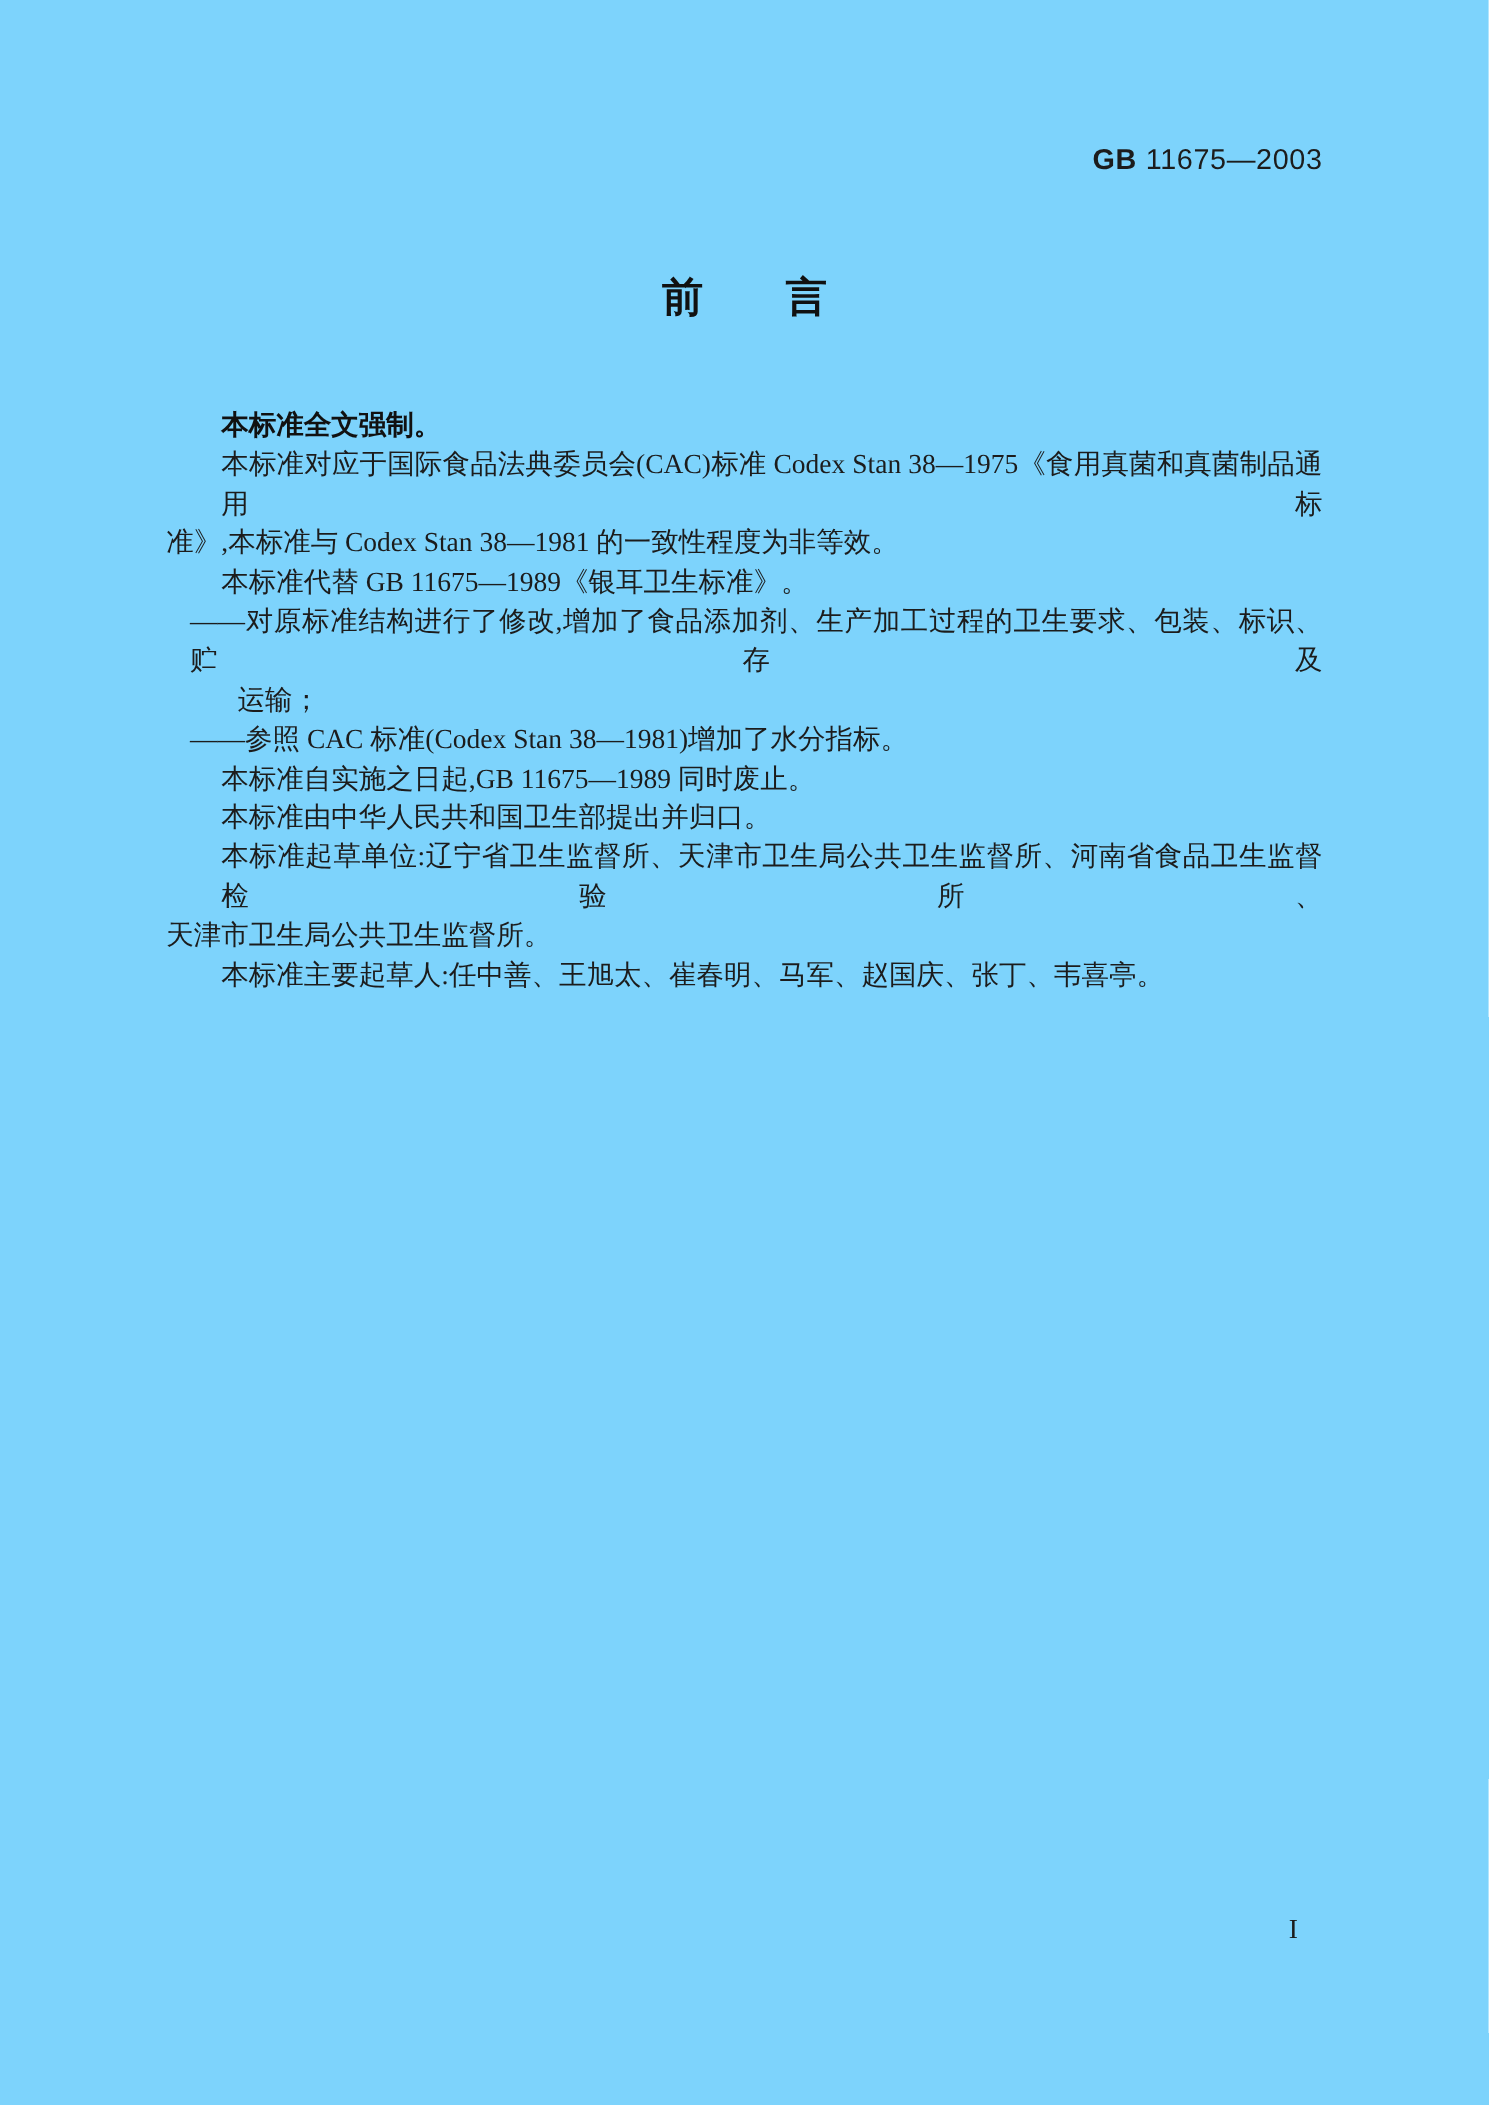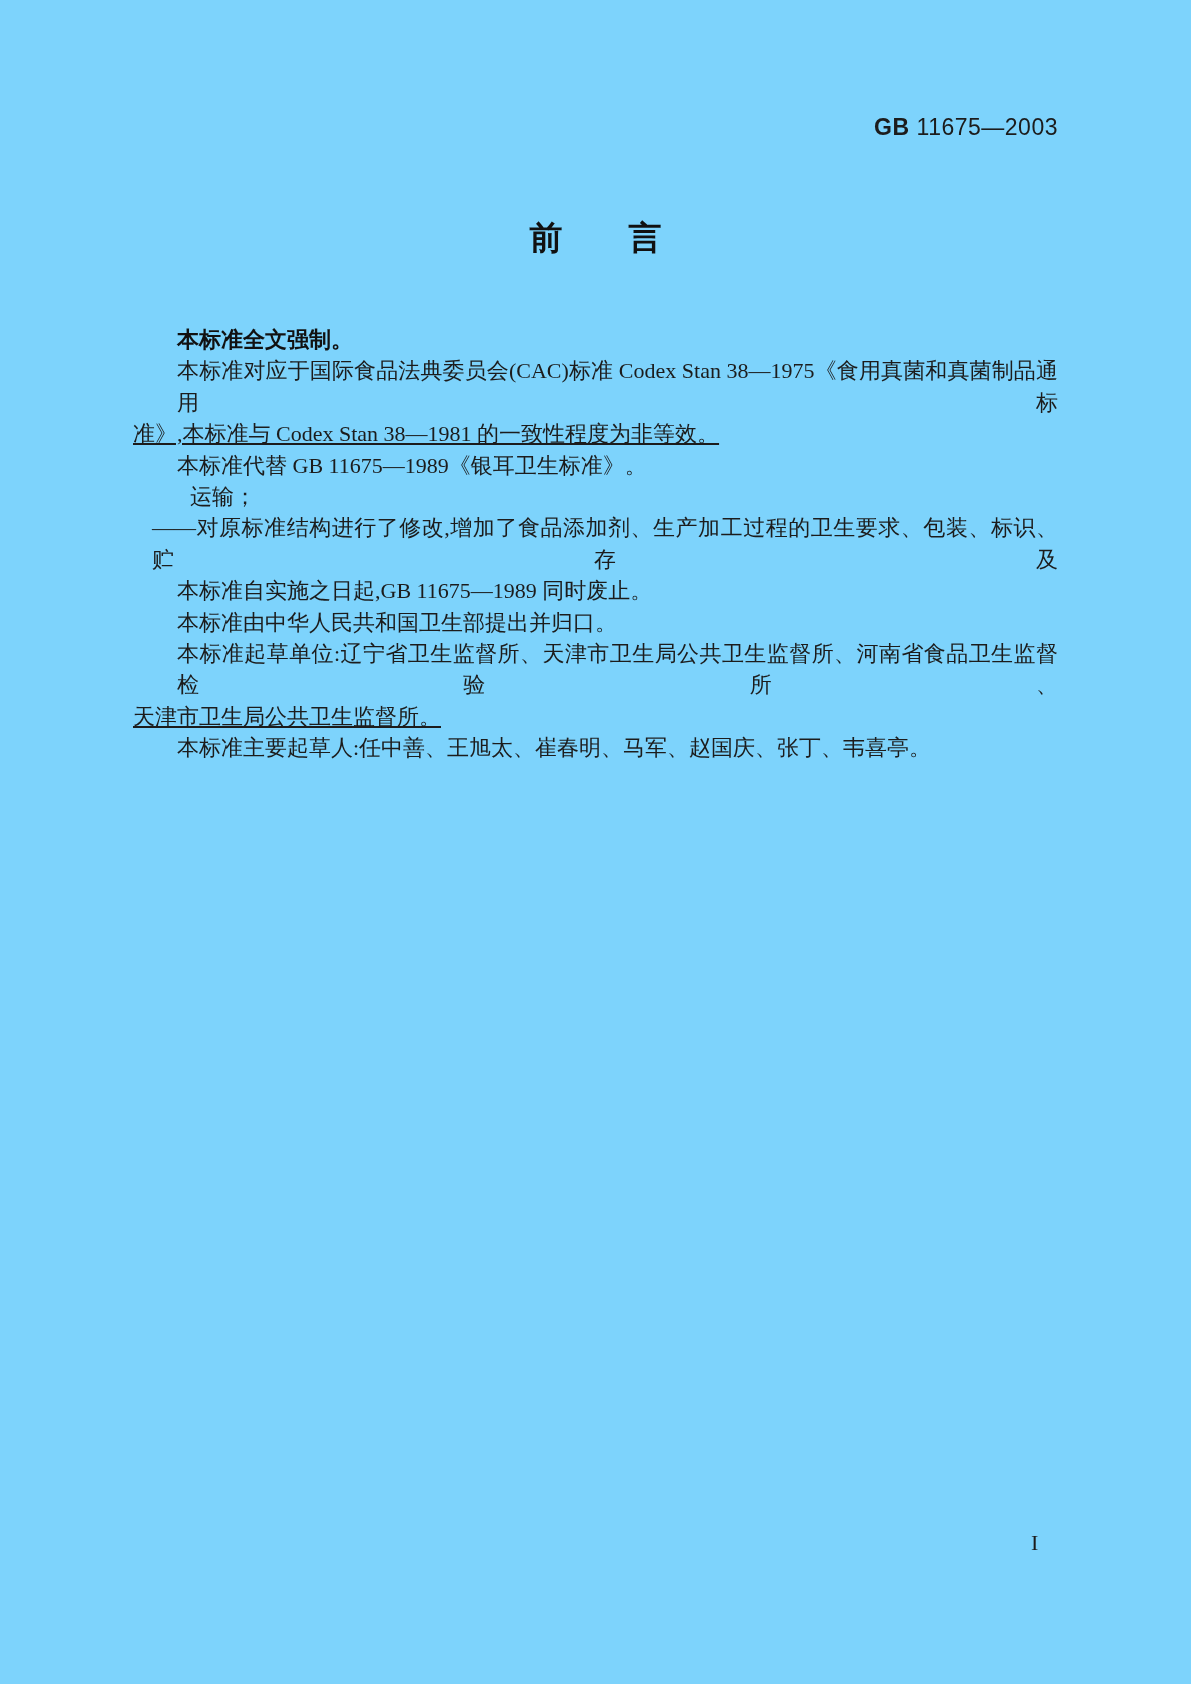--- a/index.html
+++ b/index.html
@@ -47,21 +47,21 @@
     top: 324px;
     width: 925px;
     font-size: 22px;
     line-height: 31.4px;
     text-align: justify;
   }
   .line {
     white-space: normal;
   }
   .ind-para { padding-left: 44px; }
-  .ind-none { padding-left: 0; text-decoration: underline; }
+  .ind-none { padding-left: 0; }
   .ind-dash { padding-left: 19px; }
   .ind-dash-cont { padding-left: 57px; }
   .line-bold {
     font-family: "Liberation Sans", "DejaVu Sans", sans-serif;
     font-weight: bold;
     color: #111;
   }
   .line-full {
     text-align-last: justify;
   }
@@ -82,22 +82,23 @@
     <span class="code-prefix">GB</span><span class="code-number">11675—2003</span>
   </div>
 
   <h1 class="doc-title">前　　言</h1>
 
   <div class="foreword-body">
       <div class="line ind-para line-bold">本标准全文强制。</div>
       <div class="line ind-para line-full">本标准对应于国际食品法典委员会(CAC)标准 Codex Stan 38—1975《食用真菌和真菌制品通用标</div>
       <div class="line ind-none">准》,本标准与 Codex Stan 38—1981 的一致性程度为非等效。</div>
       <div class="line ind-para">本标准代替 GB 11675—1989《银耳卫生标准》。</div>
+      <div class="line ind-dash line-full">——对原标准结构进行了修改,增加了食品添加剂、生产加工过程的卫生要求、包装、标识、贮存及</div>
       <div class="line ind-dash-cont">运输；</div>
-      <div class="line ind-dash line-full">——对原标准结构进行了修改,增加了食品添加剂、生产加工过程的卫生要求、包装、标识、贮存及</div>
+      <div class="line ind-dash">——参照 CAC 标准(Codex Stan 38—1981)增加了水分指标。</div>
       <div class="line ind-para">本标准自实施之日起,GB 11675—1989 同时废止。</div>
       <div class="line ind-para">本标准由中华人民共和国卫生部提出并归口。</div>
       <div class="line ind-para line-full">本标准起草单位:辽宁省卫生监督所、天津市卫生局公共卫生监督所、河南省食品卫生监督检验所、</div>
       <div class="line ind-none">天津市卫生局公共卫生监督所。</div>
       <div class="line ind-para">本标准主要起草人:任中善、王旭太、崔春明、马军、赵国庆、张丁、韦喜亭。</div>
     </div>
 
   <div class="page-number">I</div>
 
 </div>

